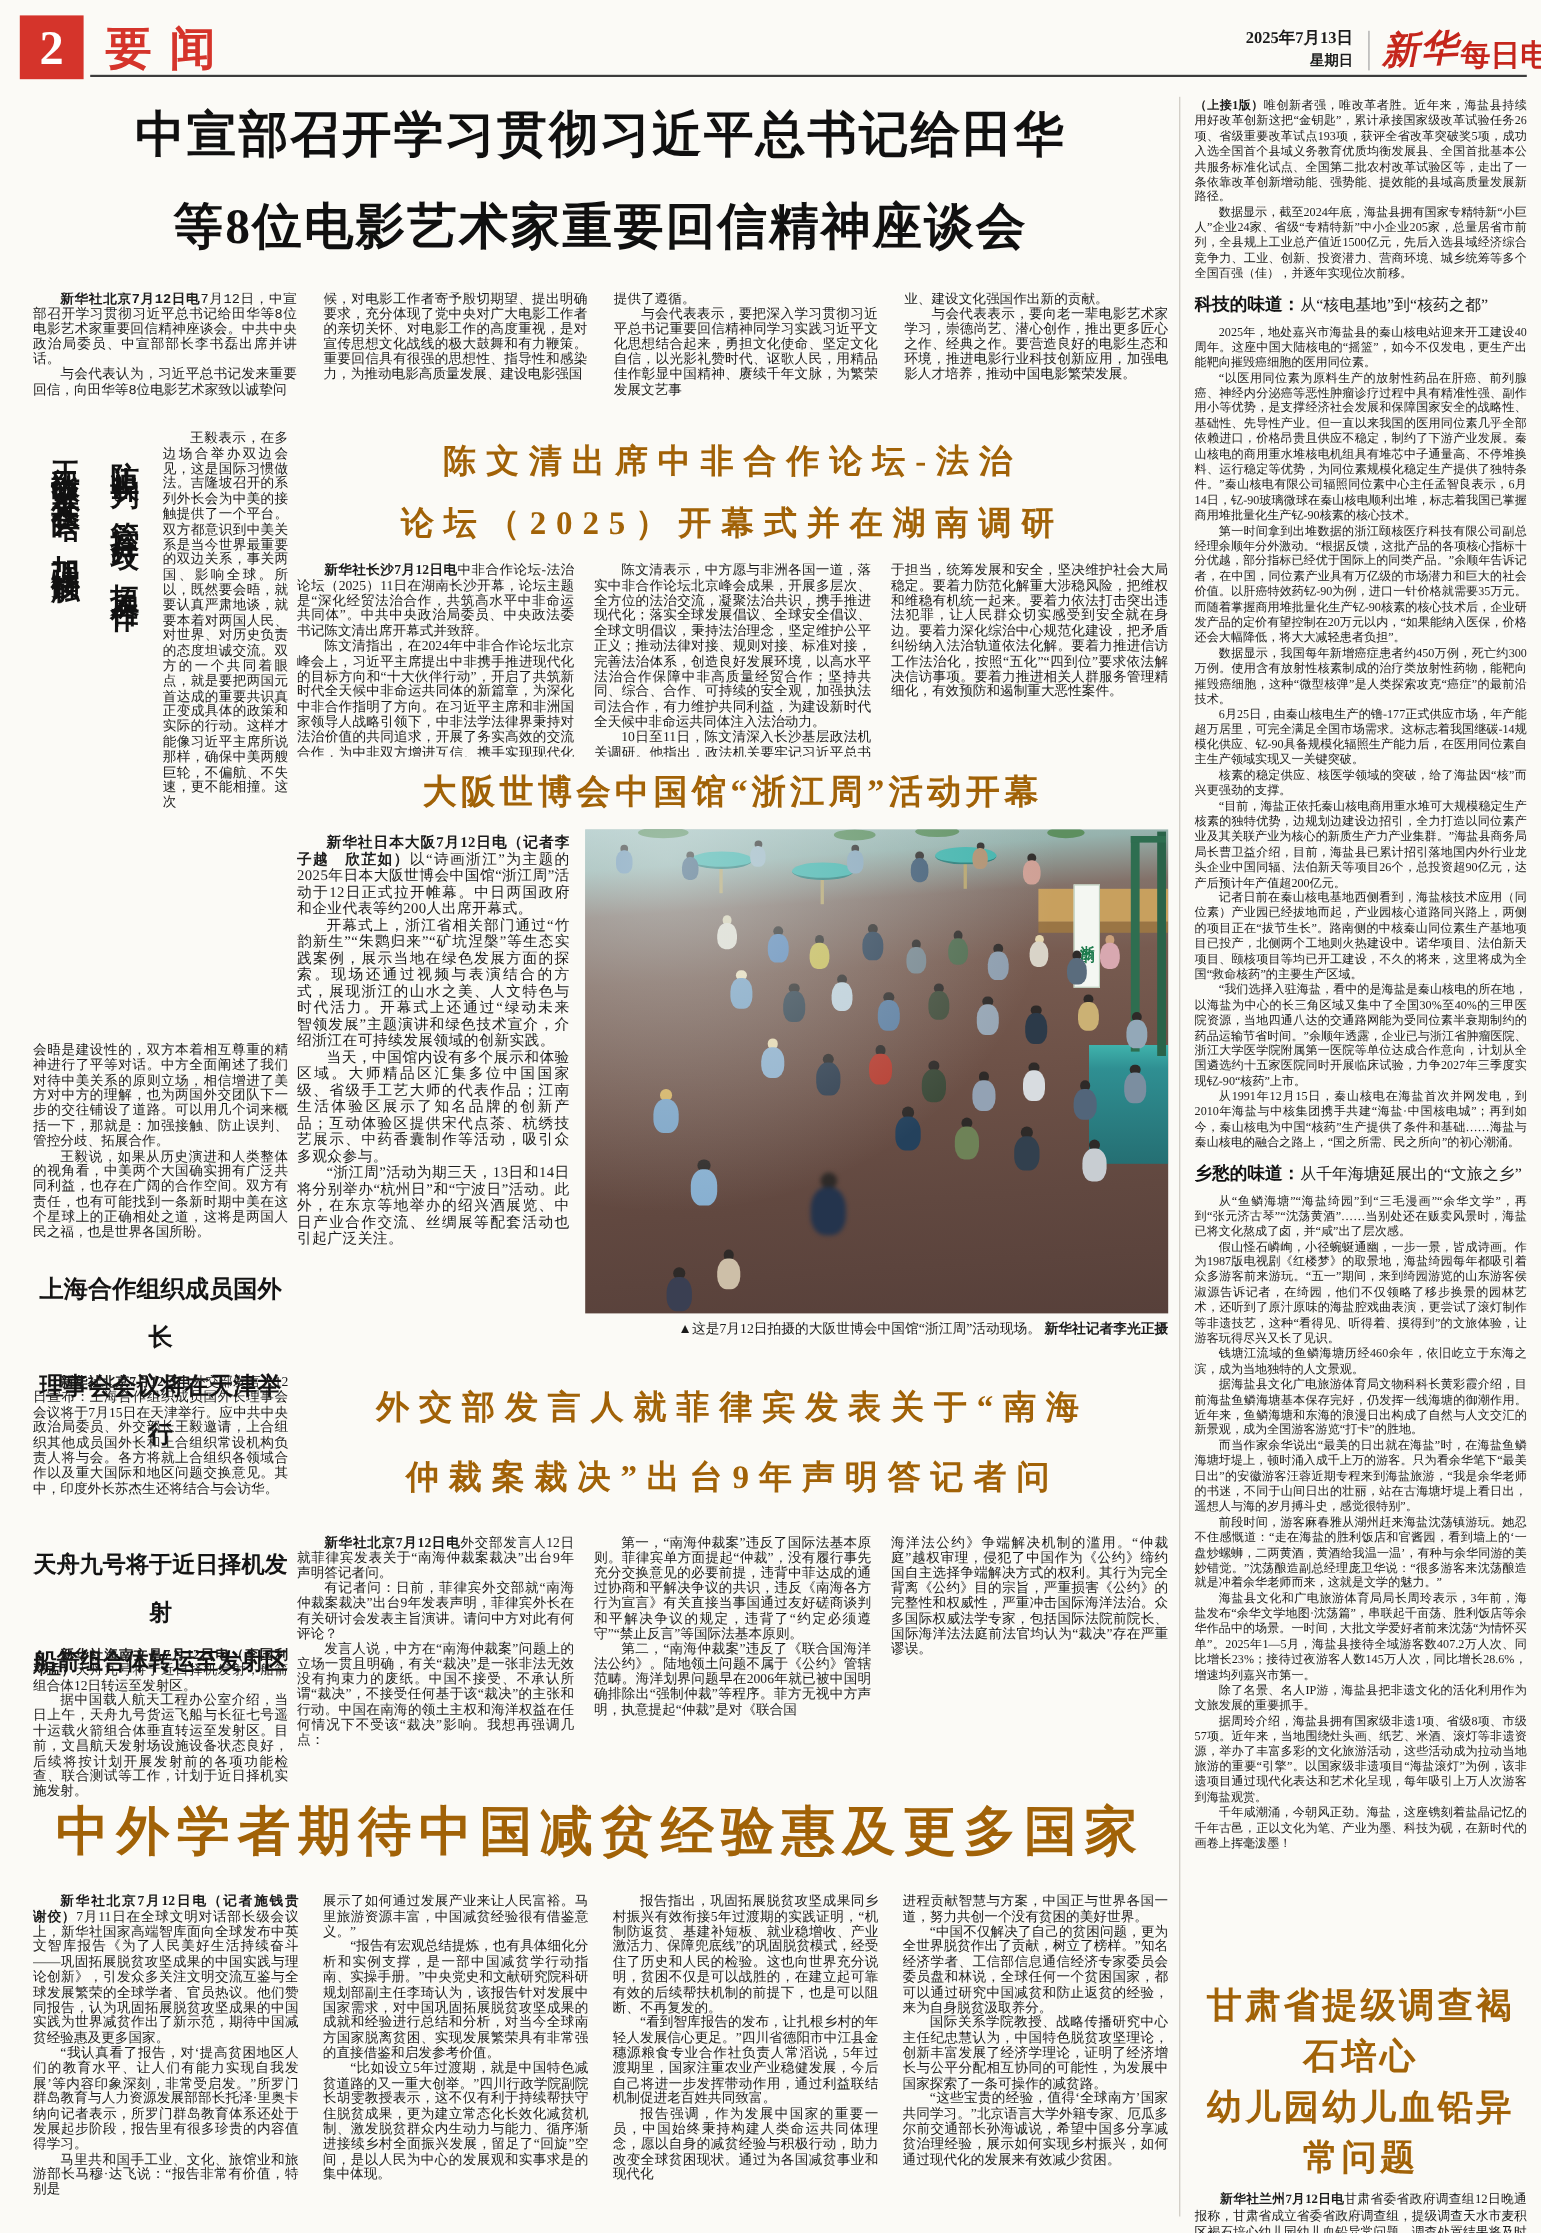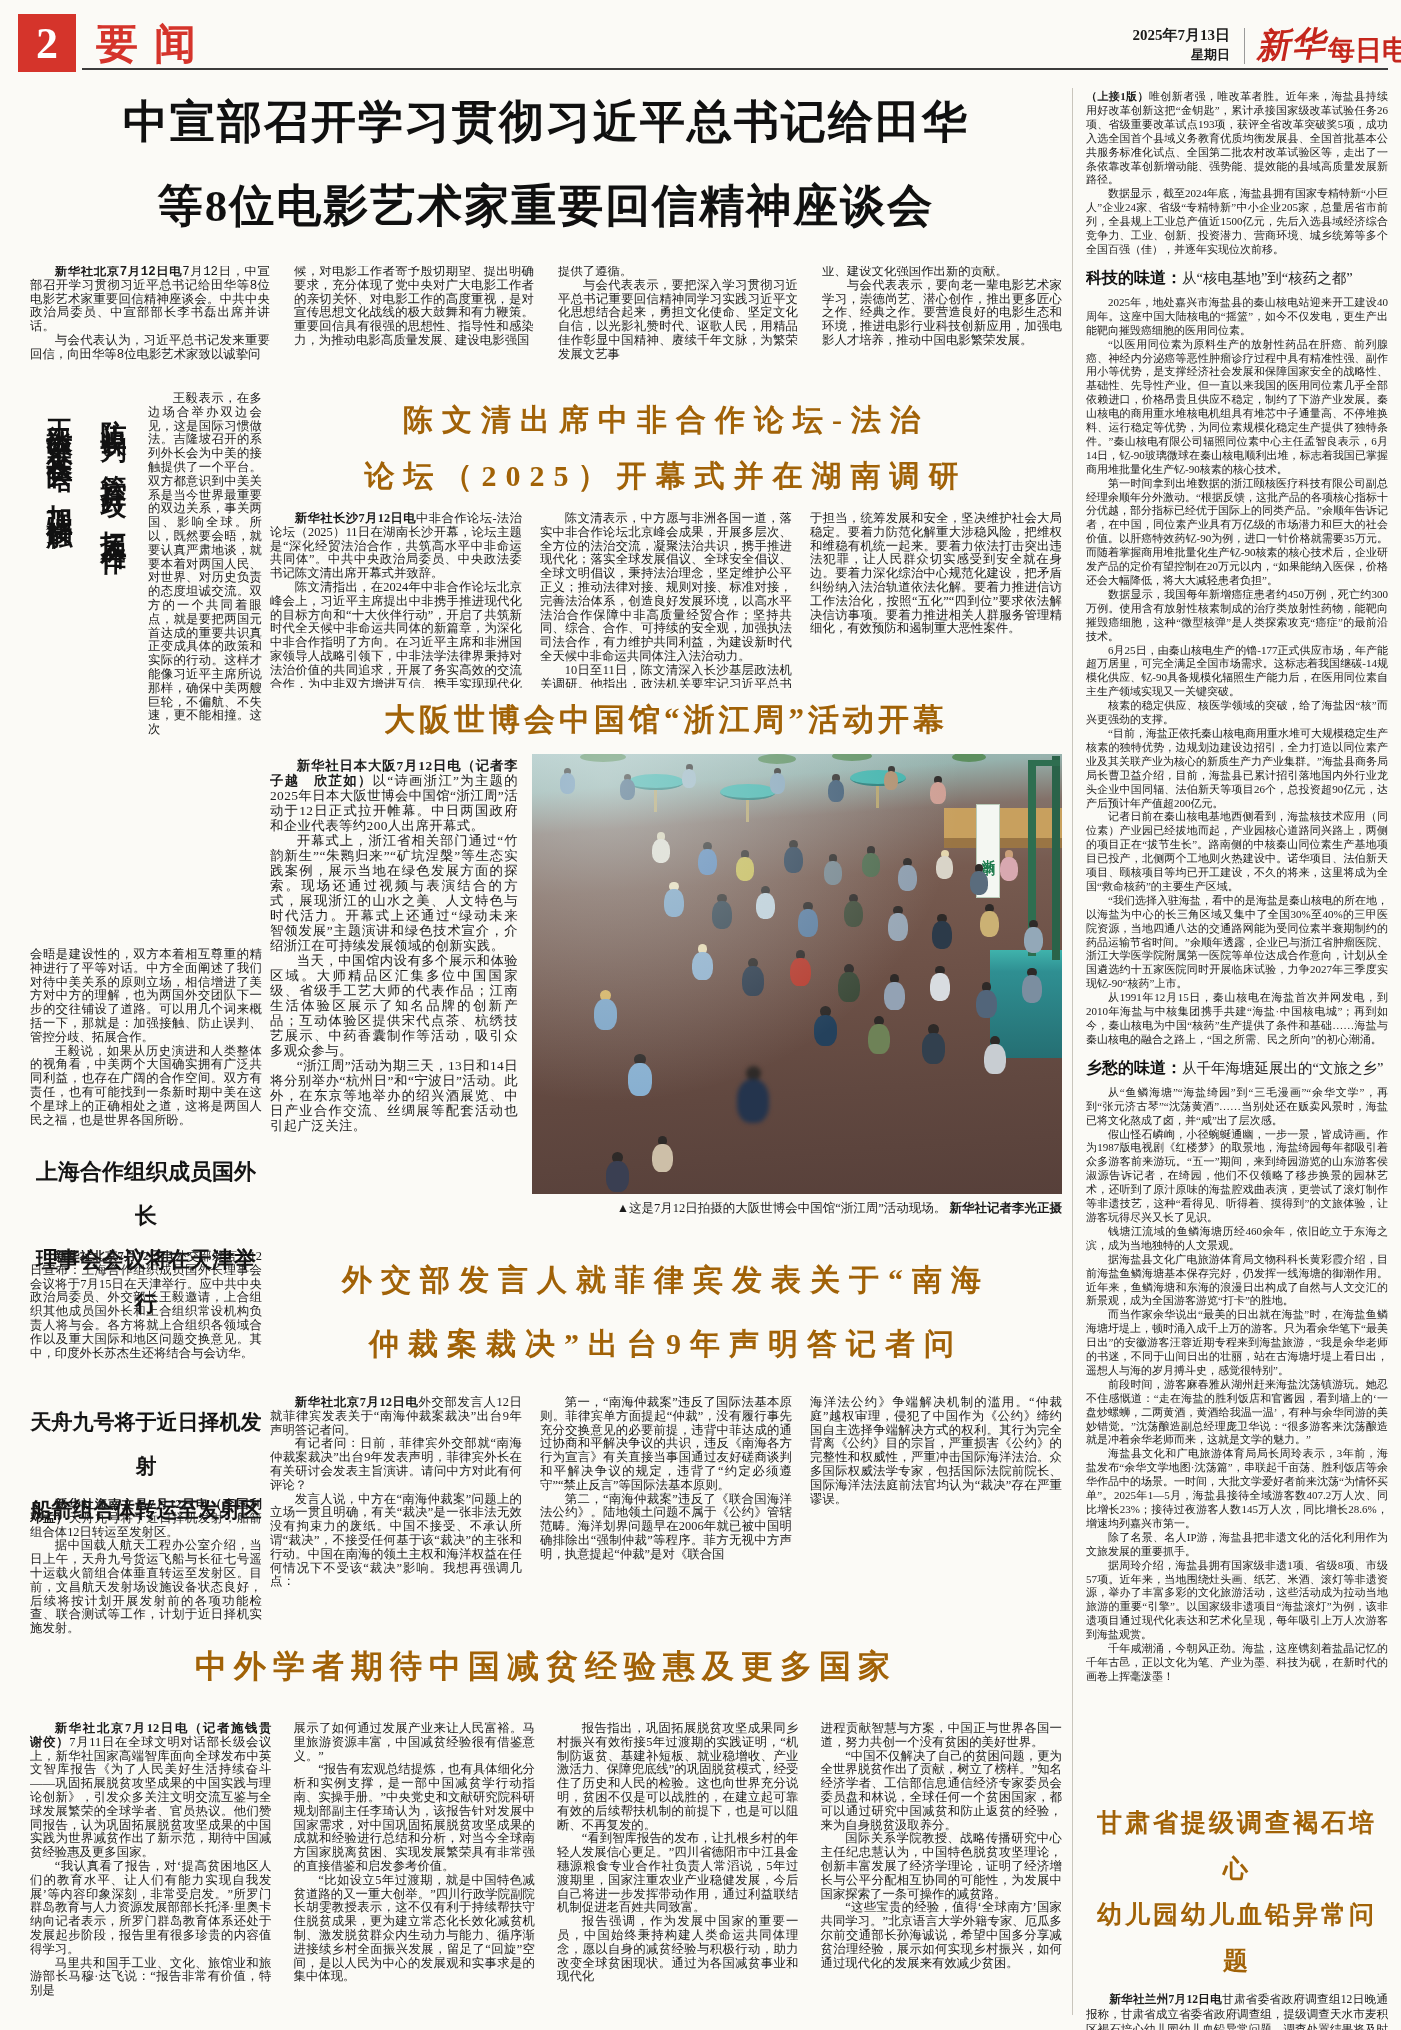--- a/index.html
+++ b/index.html
@@ -77,30 +77,30 @@
   .person{position:absolute;}
   .person .ph{border-radius:50%;margin:0 auto;}
   .person .pb{border-radius:45% 45% 40% 40%;margin-top:-2px;}
   .caption{left:532px;top:1200px;width:530px;text-align:right;font-size:12.5px;line-height:16px;}
   .caption b{font-weight:700;}
   
   .fm-h{left:270px;top:1248px;width:792px;font-size:30px;letter-spacing:9px;line-height:64px;}
   .fm-cols{left:270px;top:1396px;width:792px;height:212px;display:flex;gap:18px;}
   .fm-cols .c{flex:1;}
   
-  .pv-h{left:30px;top:1642px;width:1032px;font-size:32px;letter-spacing:7px;line-height:48px;text-align:center;}
+  .pv-h{left:30px;top:1642px;width:1032px;font-size:48px;letter-spacing:7px;line-height:48px;text-align:center;}
   .pv-cols{left:30px;top:1722px;width:1032px;height:298px;display:flex;gap:22px;}
   .pv-cols .c{flex:1;}
   
   .right-flow{left:1086px;top:90px;width:302px;height:1702px;font-size:11px;line-height:13.9px;}
   .sec-h{margin:10px 0 7px;font-size:16px;line-height:22px;text-indent:0;}
   .sec-h .pre{font-weight:900;font-family:"Liberation Sans",sans-serif;color:#111;}
   .sec-h .tt{font-size:14.5px;color:#222;}
   .gs{left:1086px;top:1800px;width:302px;}
-  .gs-h{font-size:25px;letter-spacing:3px;line-height:46px;}
+  .gs-h{font-size:32px;letter-spacing:3px;line-height:46px;}
   .gs-b{margin-top:8px;font-size:11.6px;line-height:15px;height:148px;}
 </style>
 </head>
 <body>
 
 <div id="page">
 
   <div class="pagenum-box">
     <span class="pagenum">2</span>
   </div>

